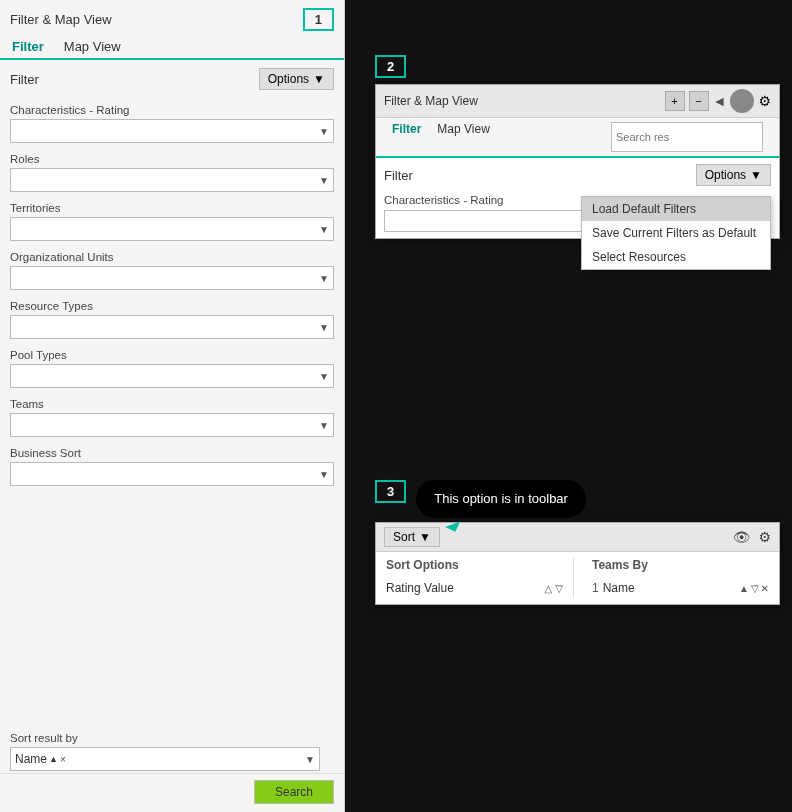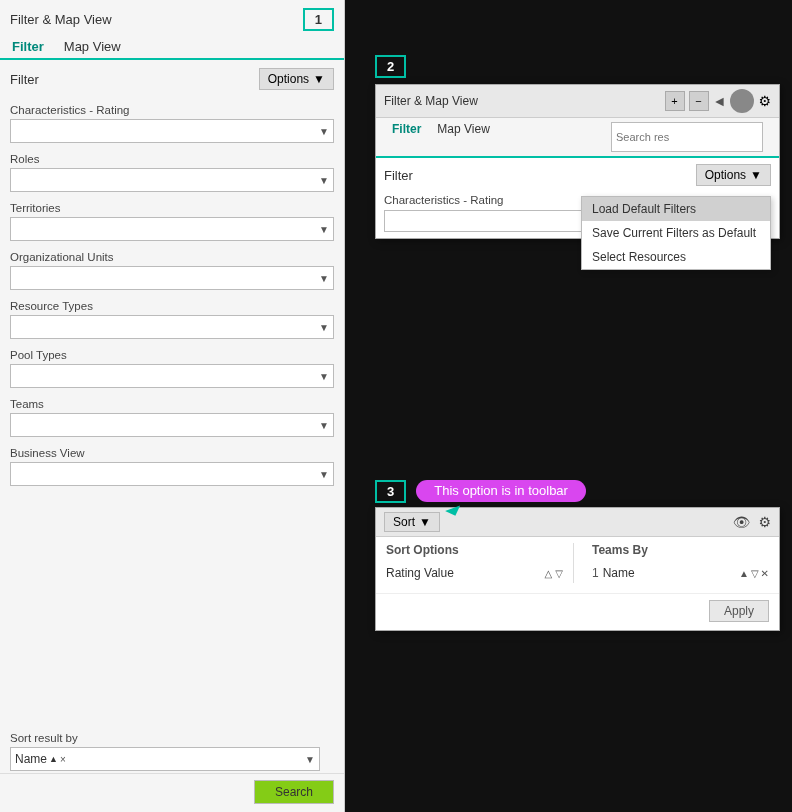--- a/index.html
+++ b/index.html
@@ -368,26 +368,26 @@
     .callout-3-label {
       border: 2px solid #00bfa5;
       padding: 2px 10px;
       color: #fff;
       font-size: 13px;
       font-weight: bold;
       display: inline-block;
     }
 
     .speech-bubble {
-      background: #d946ef;
+      background: #000000;
       color: #fff;
       font-size: 13px;
       font-weight: 500;
       border-radius: 20px;
-      padding: 2px 18px;
+      padding: 10px 18px;
       position: relative;
       text-align: left;
       line-height: 1.4;
       max-width: 180px;
     }
 
     .speech-bubble::after {
       content: '';
       position: absolute;
       bottom: -14px;
@@ -600,21 +600,21 @@
     </div>
 
     <div class="filter-group">
       <div class="filter-group-label">Teams</div>
       <div class="filter-dropdown">
         <span class="dropdown-arrow">▼</span>
       </div>
     </div>
 
     <div class="filter-group">
-      <div class="filter-group-label">Business View</div>
+      <div class="filter-group-label">Business Sort</div>
       <div class="filter-dropdown">
         <span class="dropdown-arrow">▼</span>
       </div>
     </div>
 
   </div>
 
   <div class="sort-result-section">
     <div class="sort-result-label">Sort result by</div>
     <div class="sort-result-value">
@@ -717,17 +717,14 @@
             <div class="sorted-by-controls">
               <span class="sort-up-btn">▲</span>
               <span class="sort-down-btn">▽</span>
               <span class="sort-x-btn">✕</span>
             </div>
           </div>
         </div>
       </div>
     </div>
 
-    <div class="sort-apply-row">
-      <button class="apply-btn">Apply</button>
-    </div>
   </div>
 </div>
 
 </body></html>

